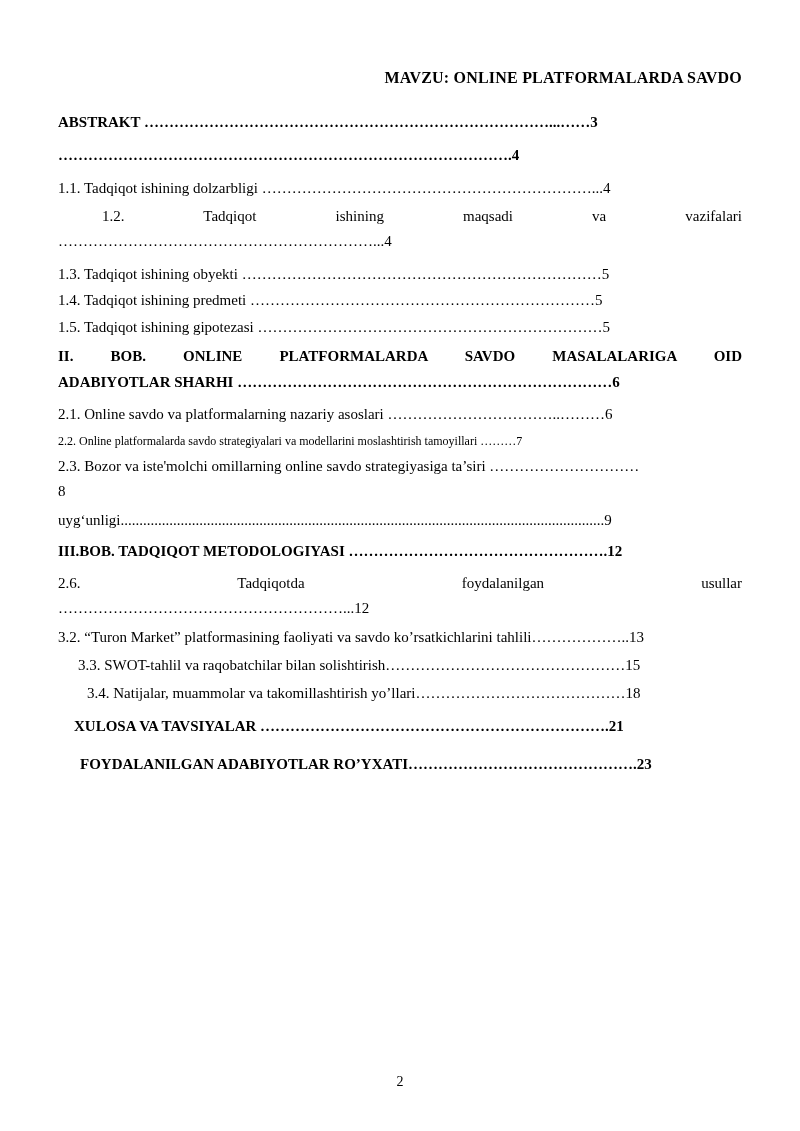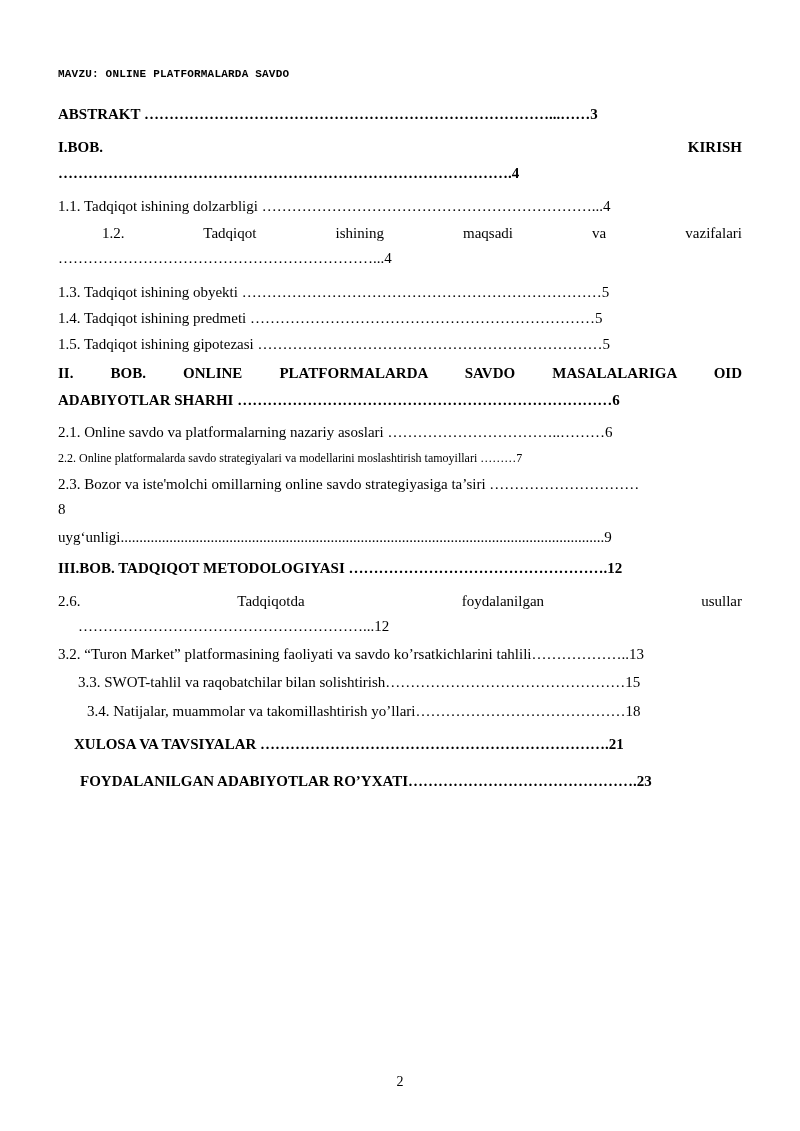--- a/index.html
+++ b/index.html
@@ -14,26 +14,25 @@
     margin: 0 auto;
     position: relative;
     box-sizing: border-box;
     padding: 58px 58px 40px 58px;
     font-family: "Liberation Serif", "DejaVu Serif", serif;
     color: #000000;
     font-size: 15px;
     line-height: 1.55;
   }
   .doc-title {
-    text-align: left;
+    text-align: right;
     font-weight: bold;
-    font-size: 11px;
+    font-size: 16px;
     letter-spacing: 0.2px;
     margin: 8px 0 20px 0;
-    font-family: Liberation Mono, monospace;
   }
   .toc {
     display: block;
   }
   .entry {
     margin: 0 0 10px 0;
     text-align: justify;
     word-spacing: normal;
   }
   .entry.bold {
@@ -57,21 +56,20 @@
 <body>
 
 <div class="page">
 
   <div class="doc-title">MAVZU: ONLINE PLATFORMALARDA SAVDO</div>
 
   <div class="toc">
 
     <div class="entry bold">ABSTRAKT ………………………………………………………………………...……3</div>
 
-    <div class="entry bold justify" style="margin-bottom:2px;">I.BOB.                                                                                                       KIRISH</div>
     <div class="entry bold">……………………………………………………………………………….4</div>
 
     <div class="entry" style="margin-bottom:4px;">1.1. Tadqiqot ishining dolzarbligi  …………………………………………………………...4</div>
 
     <div class="entry justify" style="margin-bottom:2px;margin-left:44px;">1.2.              Tadqiqot              ishining              maqsadi              va              vazifalari</div>
     <div class="entry">………………………………………………………...4</div>
 
     <div class="entry tight">1.3. Tadqiqot ishining obyekti  ………………………………………………………………5</div>
     <div class="entry tight">1.4. Tadqiqot ishining predmeti  ……………………………………………………………5</div>
     <div class="entry" style="margin-bottom:6px;">1.5. Tadqiqot ishining gipotezasi  ……………………………………………………………5</div>
@@ -82,21 +80,21 @@
     <div class="entry" style="margin-bottom:5px;">2.1. Online savdo va platformalarning nazariy asoslari  ……………………………..………6</div>
     <div class="entry" style="margin-bottom:5px;font-size:12px;">2.2. Online platformalarda savdo strategiyalari va modellarini moslashtirish tamoyillari  ………7</div>
     <div class="entry" style="margin-bottom:2px;">2.3. Bozor va iste'molchi omillarning online savdo strategiyasiga ta’siri  …………………………</div>
     <div class="entry" style="margin-bottom:5px;">8</div>
 
     <div class="entry" style="margin-bottom:8px;">uyg‘unligi.................................................................................................................................9</div>
 
     <div class="entry bold" style="margin-bottom:9px;">III.BOB. TADQIQOT METODOLOGIYASI  …………………………………………….12</div>
 
     <div class="entry justify" style="margin-bottom:2px;">2.6.                        Tadqiqotda                       foydalanilgan                       usullar</div>
-    <div class="entry" style="margin-bottom:5px;margin-left:20px;">…………………………………………………...12</div>
+    <div class="entry" style="margin-bottom:5px;">…………………………………………………...12</div>
 
     <div class="entry" style="margin-bottom:5px;">3.2. “Turon Market” platformasining faoliyati va savdo ko’rsatkichlarini tahlili………………..13</div>
     <div class="entry" style="margin-bottom:5px;margin-left:20px;">3.3.  SWOT-tahlil va raqobatchilar bilan solishtirish…………………………………………15</div>
     <div class="entry" style="margin-bottom:10px;margin-left:29px;">3.4. Natijalar, muammolar va takomillashtirish yo’llari……………………………………18</div>
 
     <div class="entry bold" style="margin-left:16px;margin-bottom:14px;">XULOSA VA TAVSIYALAR  …………………………………………………………….21</div>
     <div class="entry bold" style="margin-left:22px;">FOYDALANILGAN ADABIYOTLAR RO’YXATI……………………………………….23</div>
 
   </div>
 

